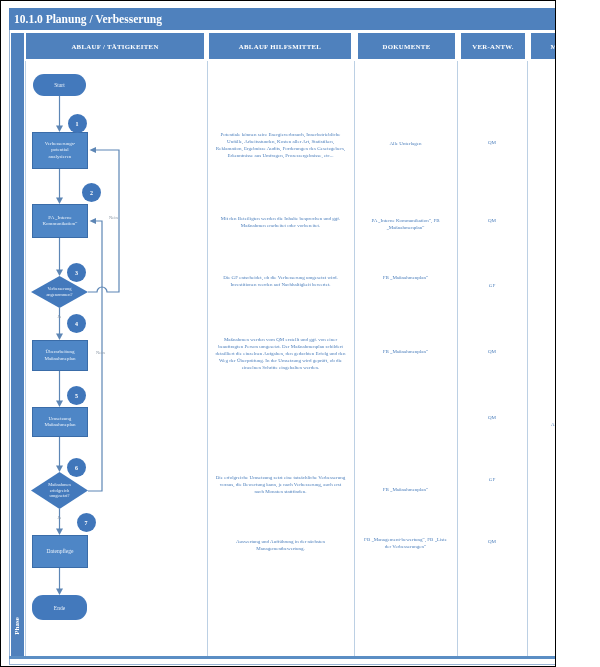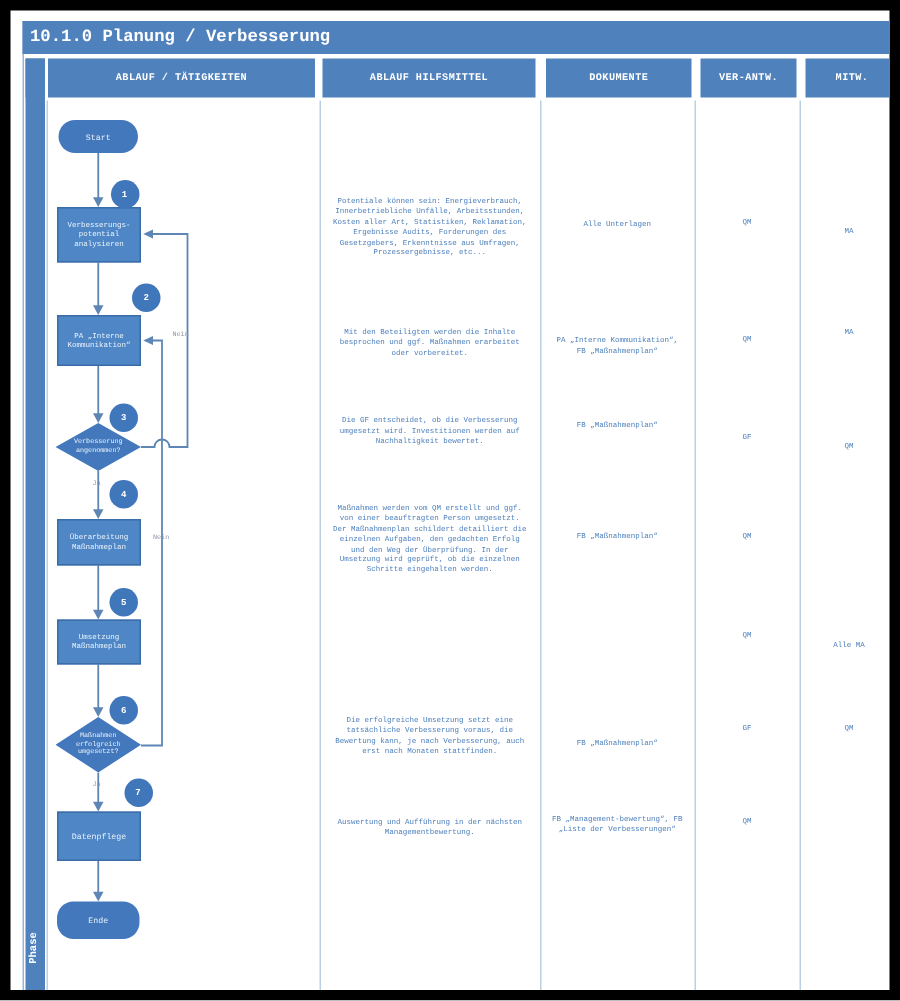--- a/index.html
+++ b/index.html
@@ -1,17 +1,17 @@
 <!DOCTYPE html>
 <html><head>
 <meta charset="utf-8">
 <style>
   html,body{margin:0;padding:0;background:#fff;}
-  .page{position:relative;width:600px;height:667px;background:#fff;overflow:hidden;
-        font-family:Liberation Mono, monospace;border:7px solid #000000;box-sizing:border-box;}
+  .page{position:relative;width:556px;height:667px;background:#fff;overflow:hidden;
+        font-family:Liberation Serif, serif;border:1px solid #000000;box-sizing:border-box;}
   .abs{position:absolute;box-sizing:border-box;}
   .outer-border{left:8px;top:7px;width:585px;height:657px;border:1px solid #9ab5d5;}
   .titlebar{left:8px;top:7px;width:585px;height:22px;background:#4f81bd;color:#fff;
             font-size:11.5px;font-weight:bold;line-height:22px;padding-left:5px;}
   .hcell{top:32px;height:26px;background:#4f81bd;color:#fff;font-size:6.8px;font-weight:bold;
          display:flex;align-items:center;justify-content:center;letter-spacing:.3px;text-align:center;}
   .phase-strip{left:10px;top:32px;width:13px;height:623px;background:#4f81bd;}
   .phase-label{left:-9px;top:618px;width:50px;height:14px;transform:rotate(-90deg);
                color:#fff;font-size:7px;font-weight:bold;text-align:center;line-height:14px;}
   .vline{top:60px;height:595px;width:1px;background:#bcd0e4;}

